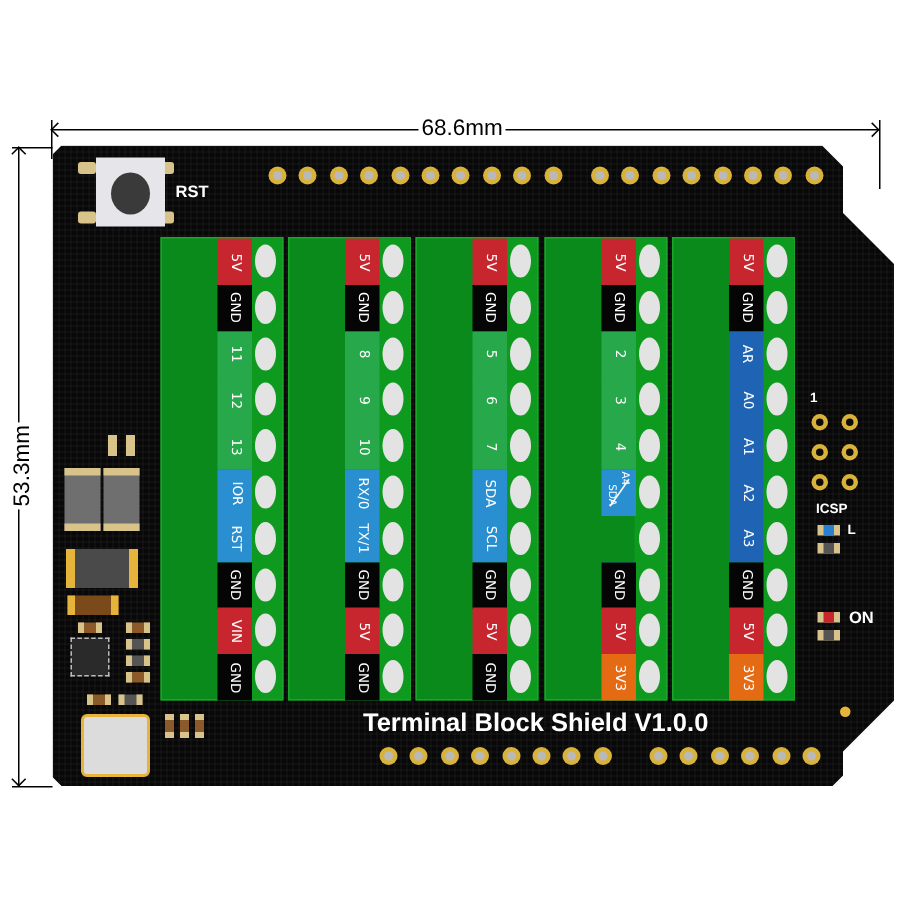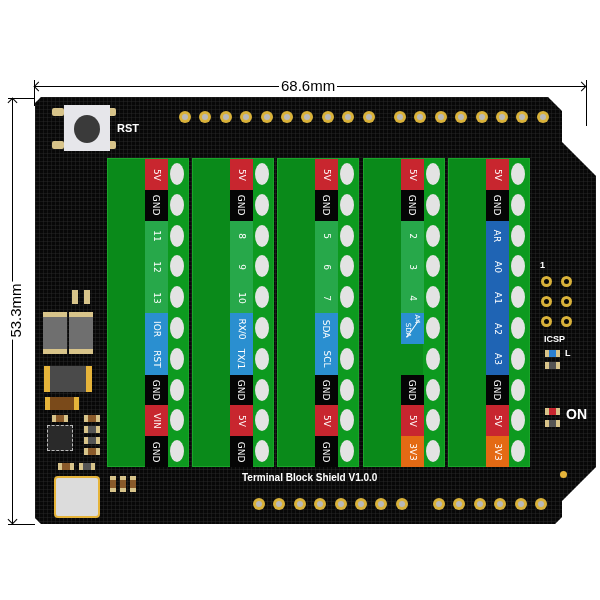--- a/index.html
+++ b/index.html
@@ -372,19 +372,19 @@
 <div class="led" style="left:545px; top:350px;">
     <i style="background:#2a7fd0;"></i>
   </div>
 <div class="silk" style="left:565px; top:348px; font-size:9px;">L</div>
 <div class="led" style="left:545px; top:362px;">
     <i style="background:#555;"></i>
   </div>
 <div class="led" style="left:545px; top:408px;">
     <i style="background:#c8262f;"></i>
   </div>
-<div class="silk" style="left:566px; top:406px; font-size:14px;">ON</div>
+<div class="silk" style="left:566px; top:406px; font-size:11px;">ON</div>
 <div class="led" style="left:545px; top:420px;">
     <i style="background:#555;"></i>
   </div>
 <div class="smd" style="left:560px; top:471px; width:7px; height:7px; border-radius:50%; background:#e6b43a;"></div>
 
-<div class="silk" style="left:242px; top:472px; font-size:10px;">Terminal Block Shield V1.0.0</div>
+<div class="silk" style="left:242px; top:472px; font-size:17px;">Terminal Block Shield V1.0.0</div>
 
 </body></html>

